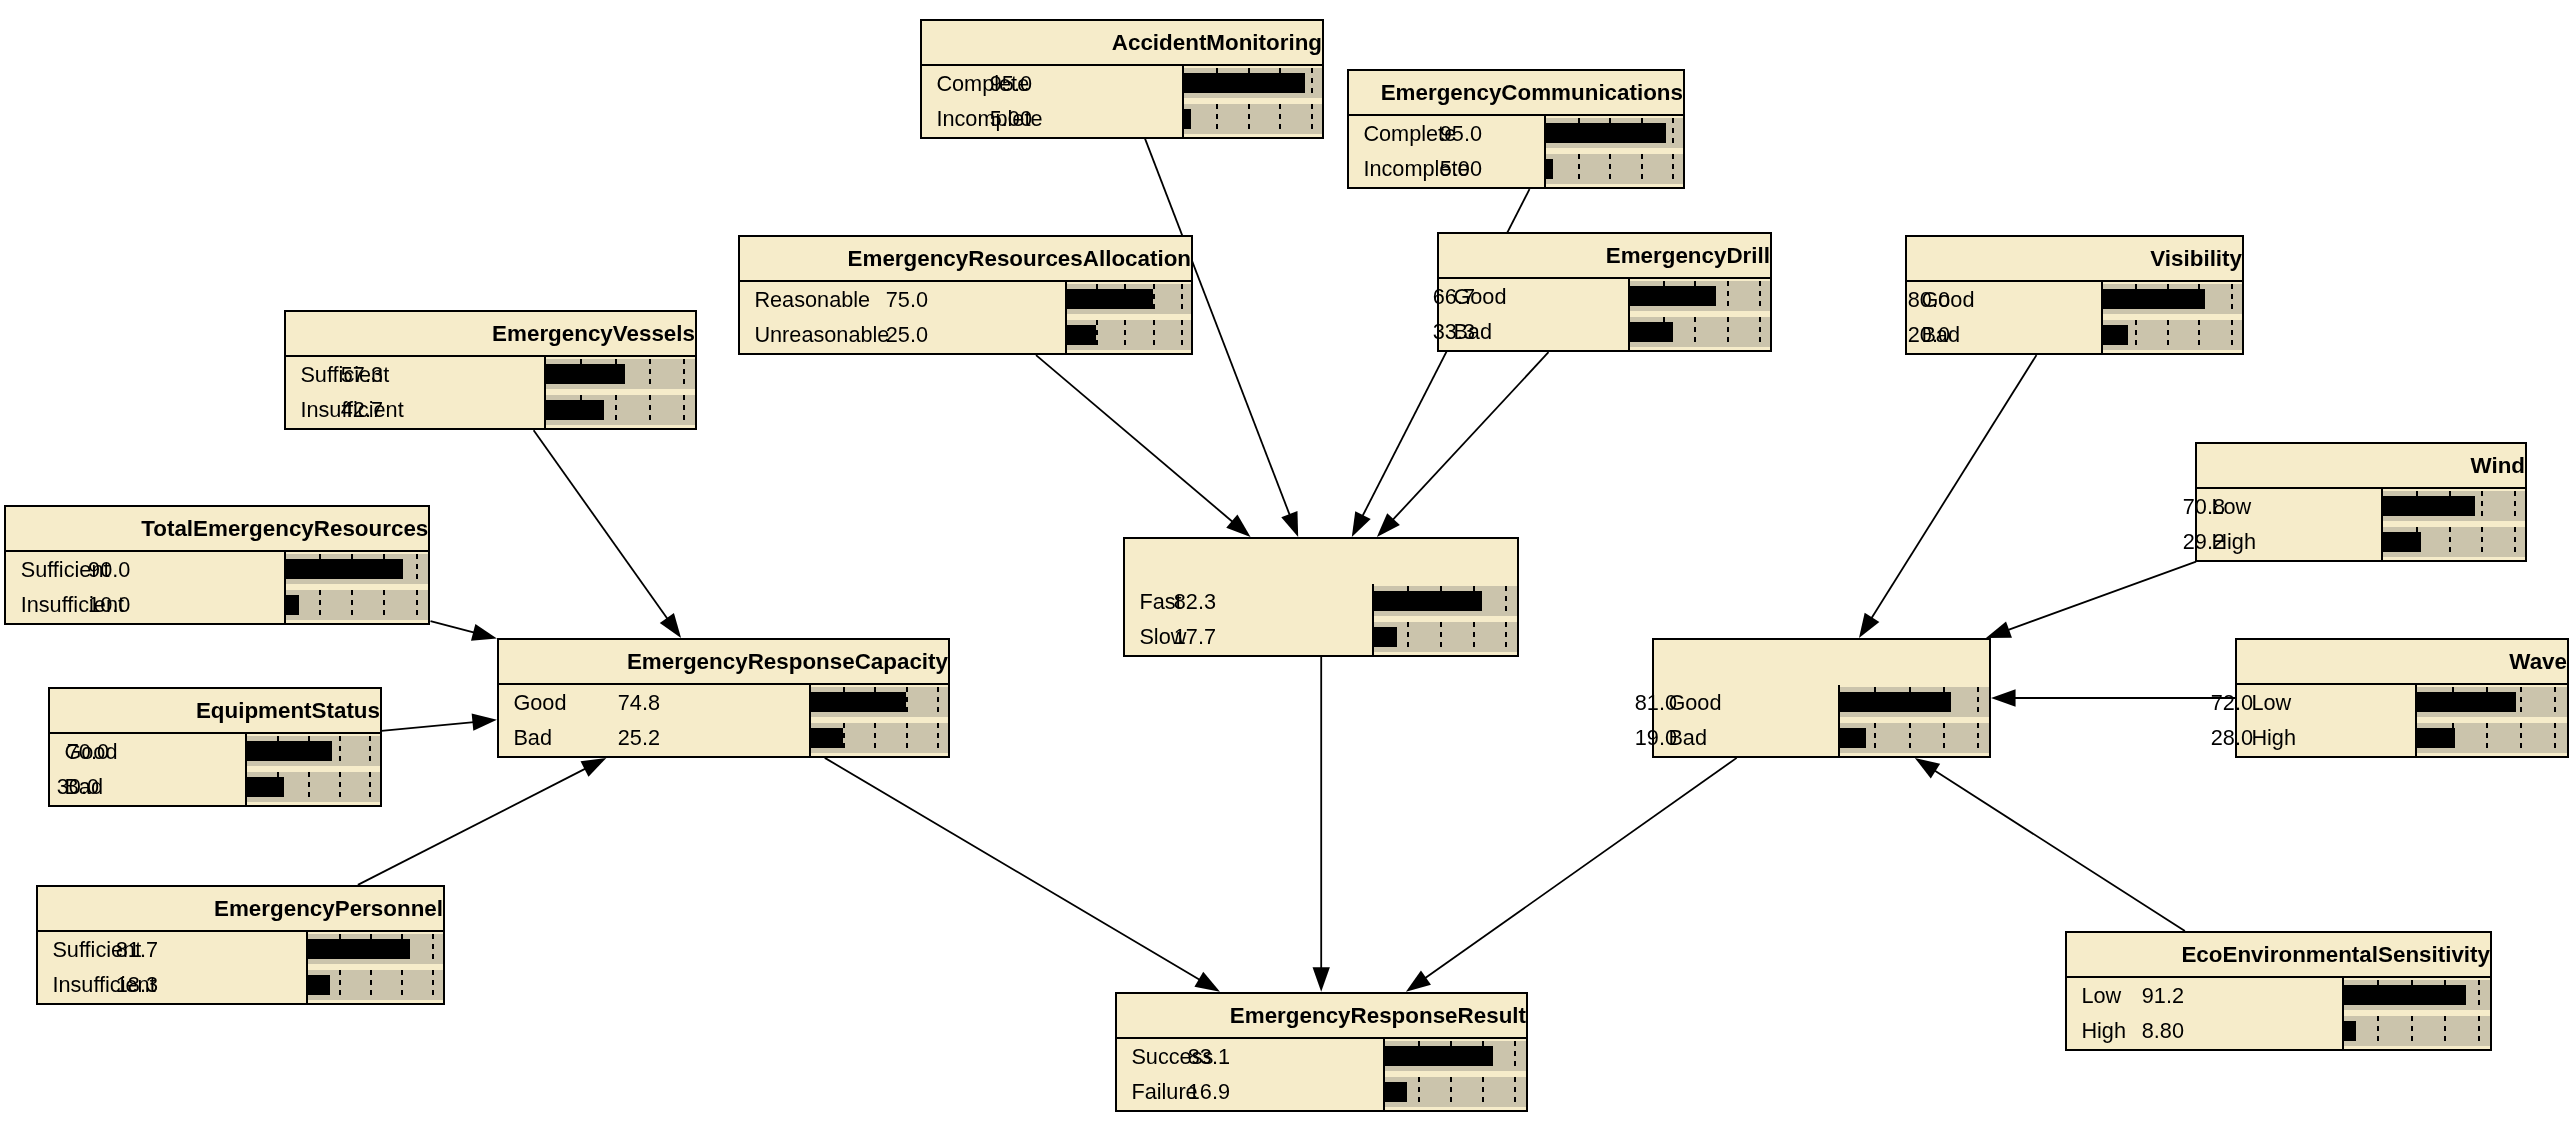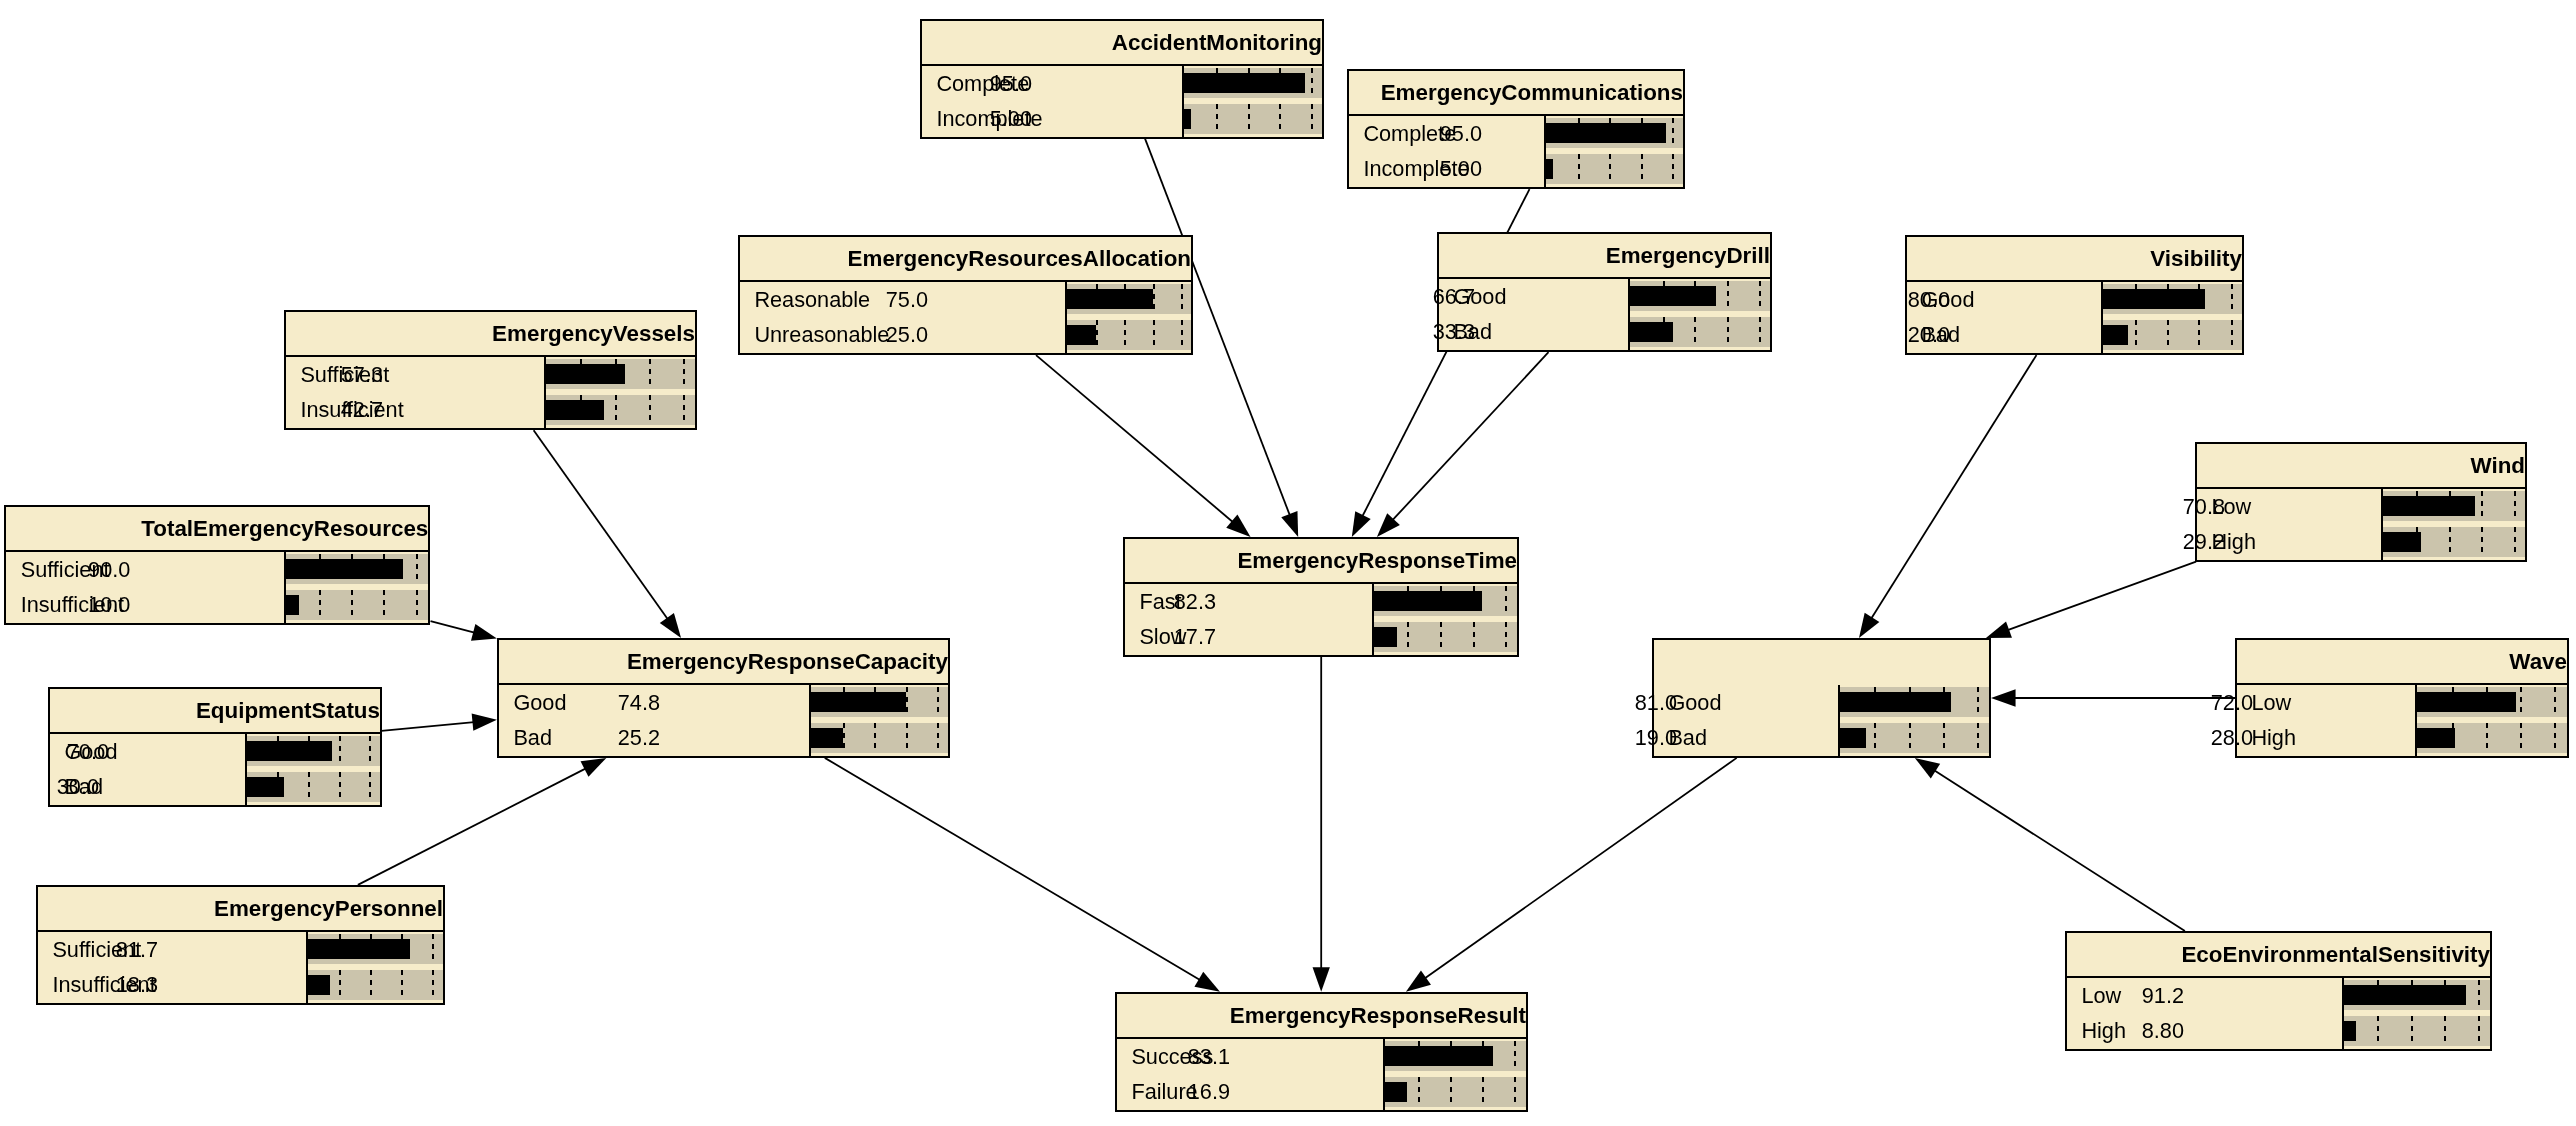--- a/index.html
+++ b/index.html
@@ -333,21 +333,20 @@
             <div class="gridline" style="left: 32.5px;"></div>
             <div class="gridline" style="left: 65px;"></div>
             <div class="gridline" style="left: 97px;"></div>
             <div class="gridline" style="left: 130px;"></div>
             <div class="probability-bar" style="width: 13px; height: 19.5px; top: 5px;"></div>
           </div>
         </div>
       </div>
     </div>
     <div class="node" style="left: 1123px; top: 537px; width: 396px; height: 120px;">
-      <div class="node-title">EmergencyResponseTime</div>
       <div class="node-body">
         <div class="state-row" style="top: 5px; width: 246px;">
           <span class="state-label">Fast</span>
           <span class="state-value" style="right: 155px;">82.3</span>
         </div>
         <div class="state-row" style="top: 40px; width: 246px;">
           <span class="state-label">Slow</span>
           <span class="state-value" style="right: 155px;">17.7</span>
         </div>
         <div class="bar-chart-area" style="width: 145px;">

